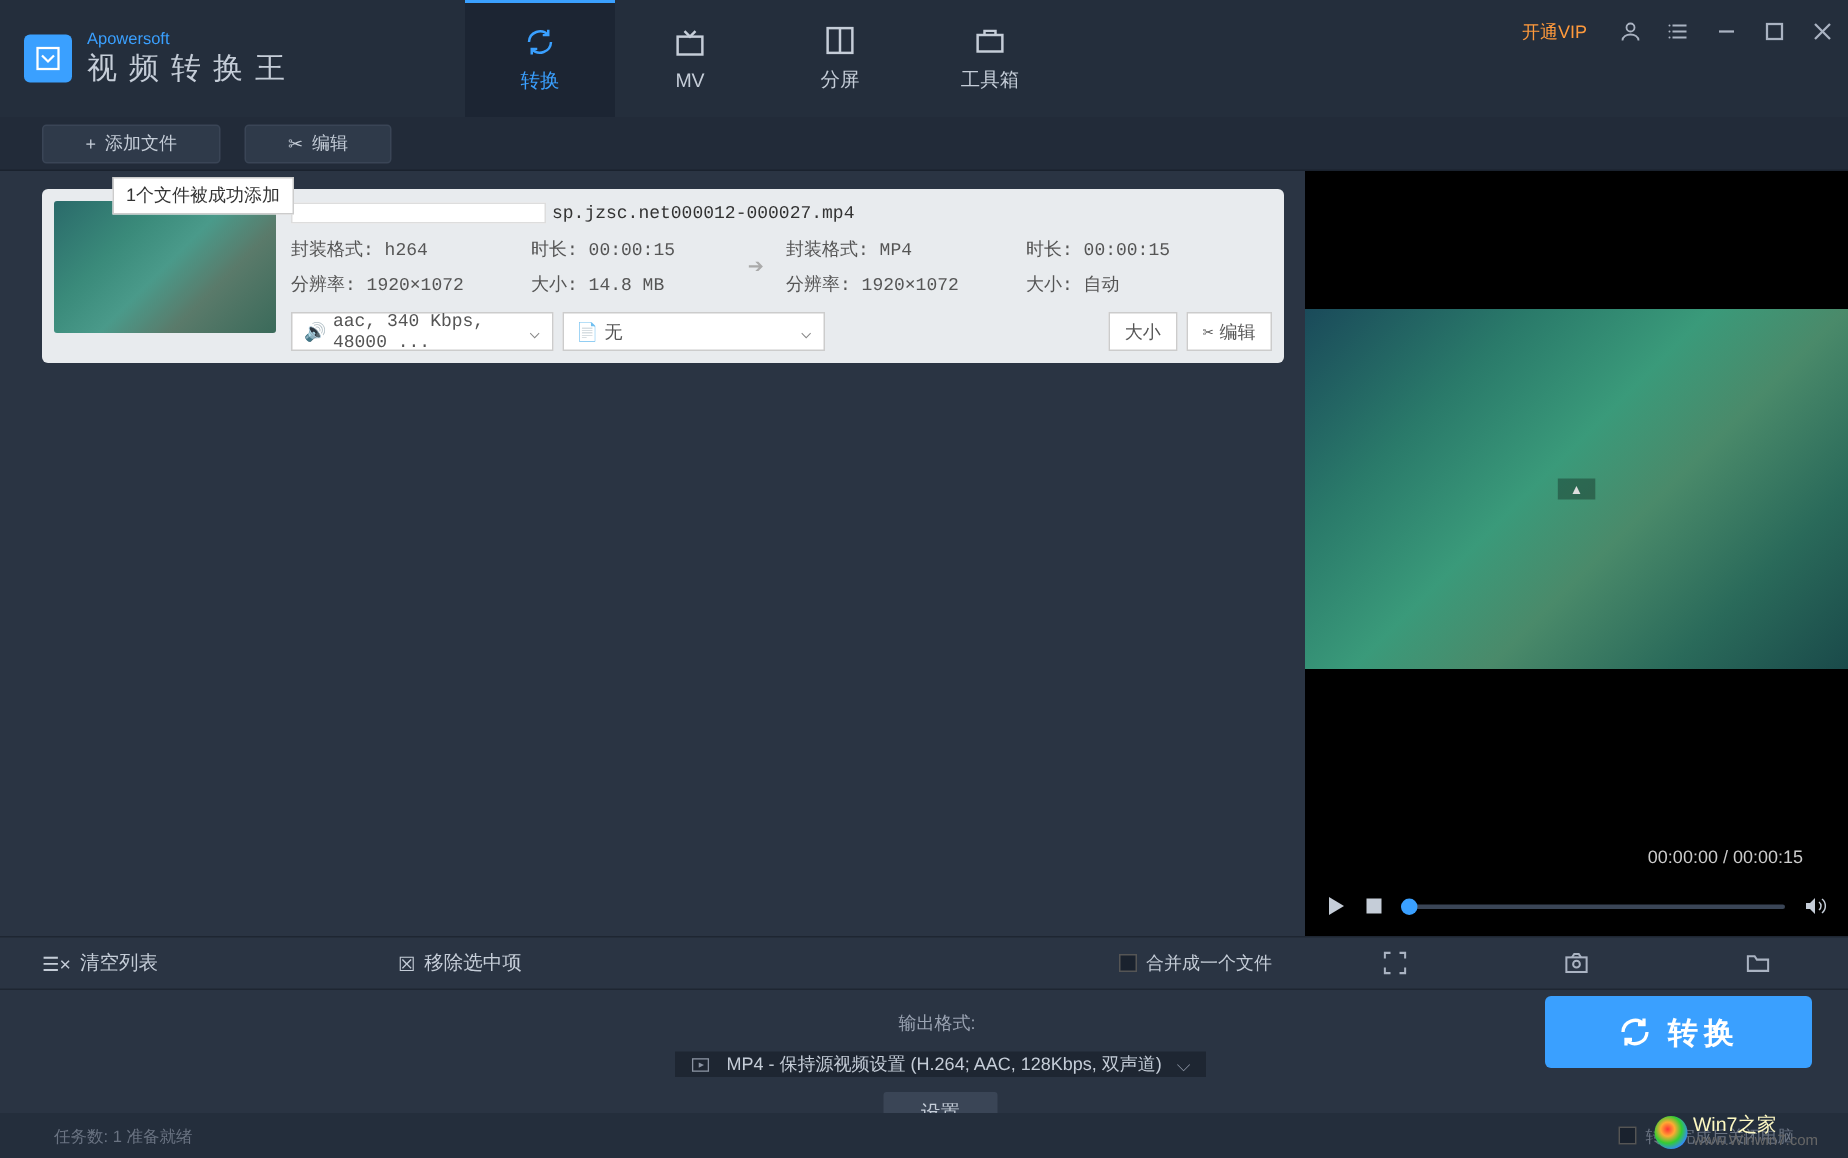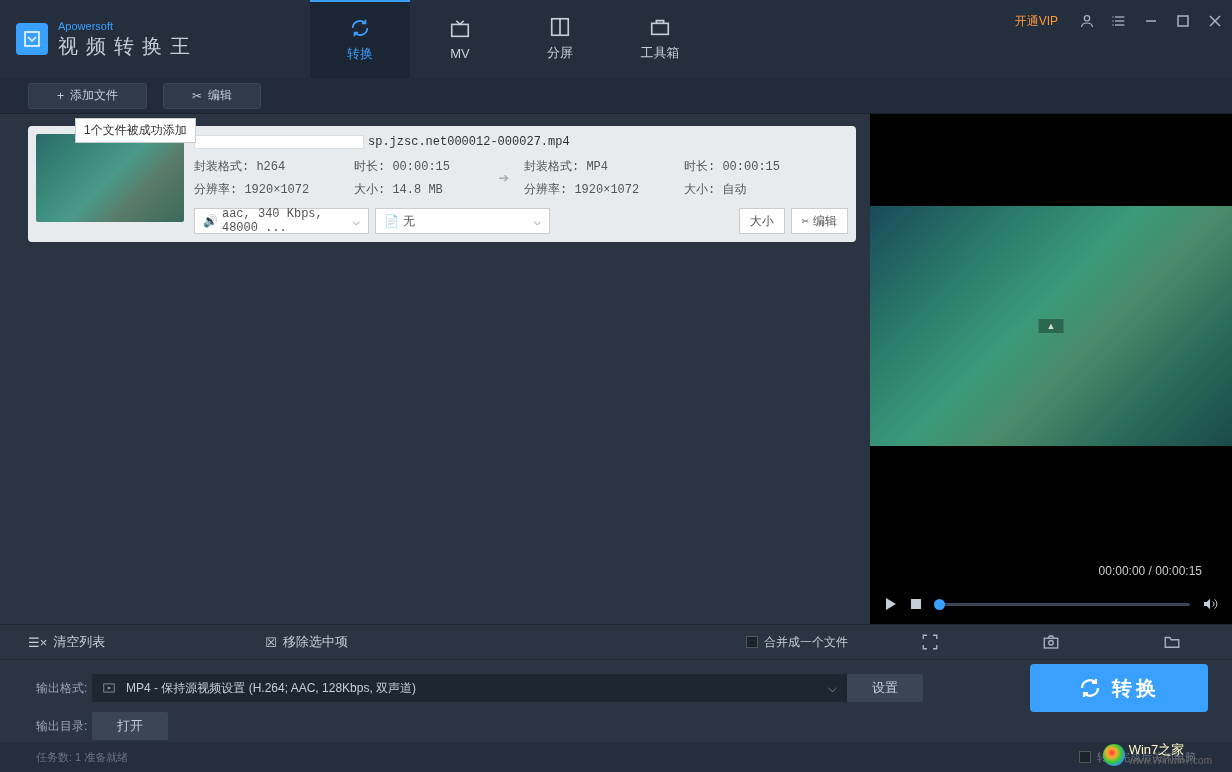--- a/index.html
+++ b/index.html
@@ -65,21 +65,21 @@
 .lt-check { display: flex; align-items: center; gap: 6px; cursor: pointer; padding-right:8px;}
 .lt-checkbox { width: 12px; height: 12px; border: 1px solid #555; background:#1a222e;}
 
 .preview-toolbar { width: 362px; height: 36px; display: flex; align-items: center; justify-content: space-around; border-top:1px solid #1e2632; border-bottom:1px solid #1e2632;}
 .pt-icon { color: #aab3c2; cursor: pointer; }
 
 .mid-row { display: flex; }
 .mid-row .list-toolbar { flex: 1; }
 
 .output-area { padding: 14px 14px 4px 36px; }
-.output-row { display: flex; align-items: center; gap: 0; margin-bottom: 10px; }
+.output-row { display: flex; align-items: center; gap: 10px; margin-bottom: 10px; flex-direction: column; }
 .out-label { width: 56px; font-size: 12px; color: #9aa3b2; }
 .out-field { flex: 1; height: 28px; background: #1e2632; border: none; display: flex; align-items: center; padding: 0 10px; color: #c5cdd8; font-size: 12px; gap:10px;}
 .out-field-icon { color: #8a93a2; }
 .out-caret { margin-left: auto; color: #8a93a2; cursor:pointer; }
 .out-btn { width: 76px; height: 28px; background: #3a4556; display: flex; align-items: center; justify-content: center; cursor: pointer; font-size: 13px; border-radius:2px; color:#c5cdd8;}
 .convert-btn { position: absolute; right: 24px; bottom: 60px; width: 178px; height: 48px; background: #3aa0ff; border-radius: 4px; display: flex; align-items: center; justify-content: center; gap: 10px; color: #fff; font-size: 20px; font-weight: bold; cursor: pointer; letter-spacing:4px;}
 
 .status-bar { position: absolute; bottom: 0; left: 0; right: 0; height: 30px; display: flex; align-items: center; padding: 0 36px; font-size: 11px; color: #6a7382; justify-content: space-between; background:#242e3c;}
 .status-right { display: flex; align-items: center; gap: 6px; }
 

